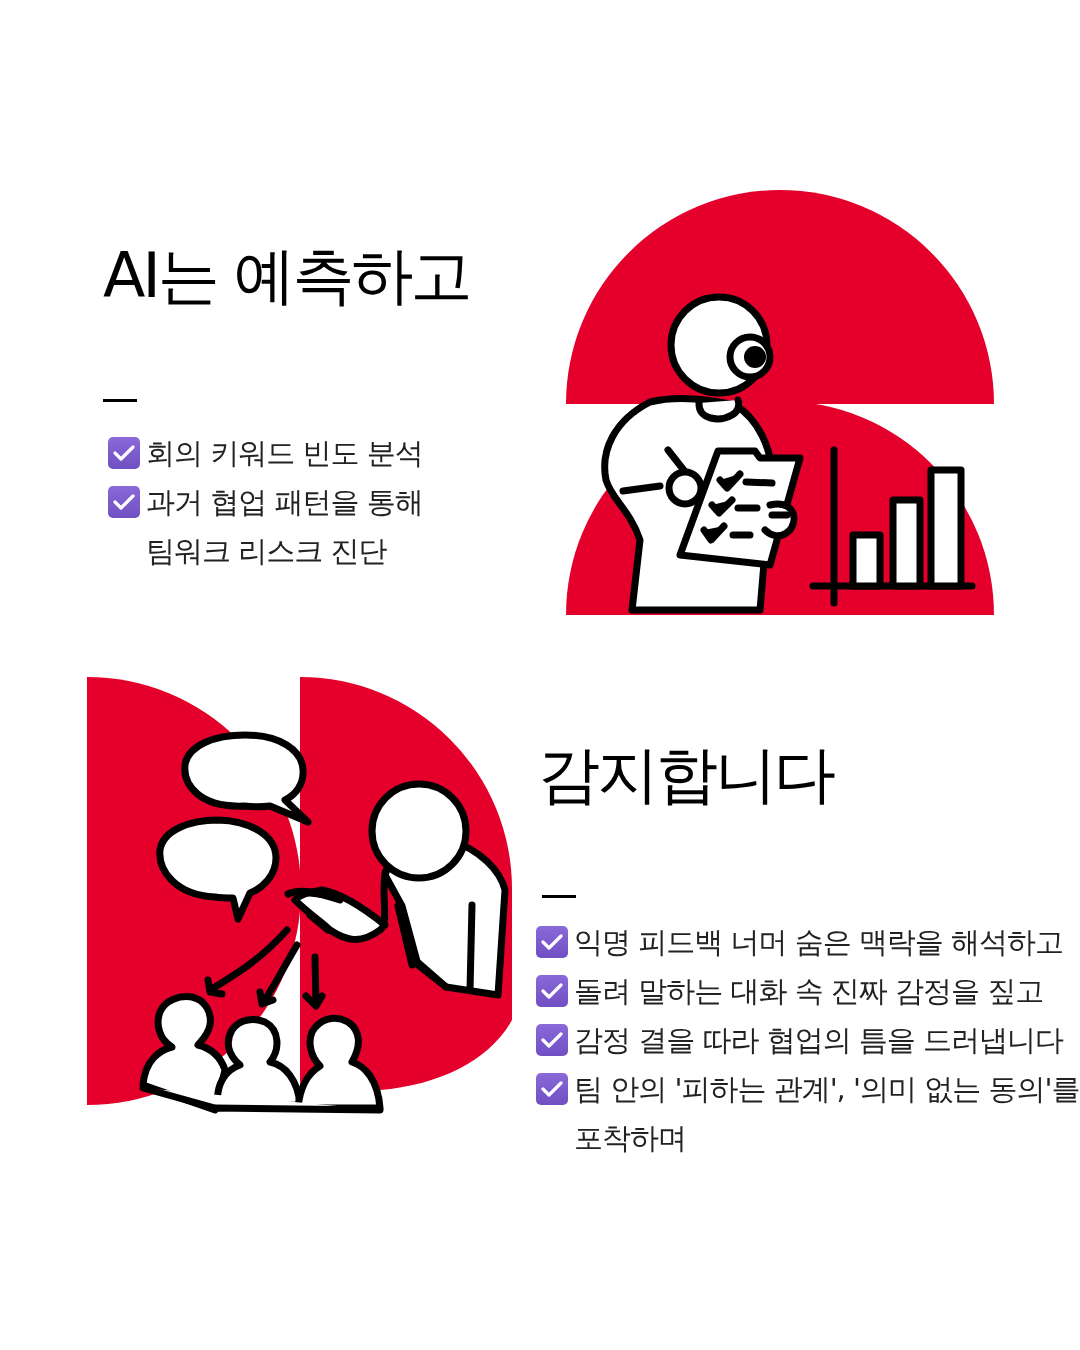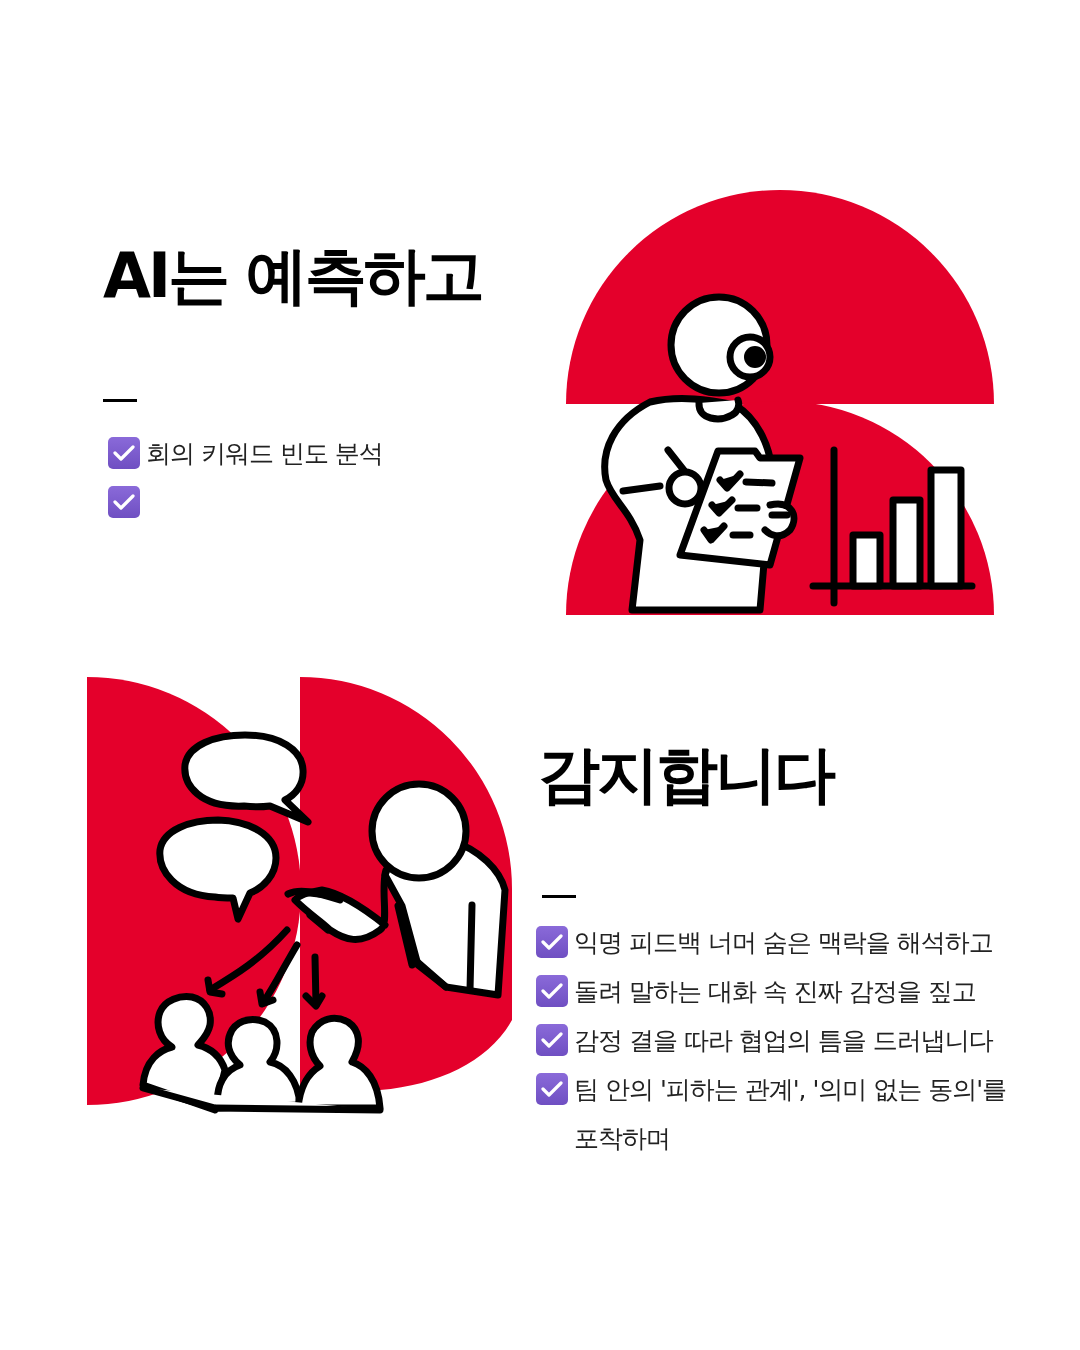--- a/index.html
+++ b/index.html
@@ -1,23 +1,23 @@
 <!DOCTYPE html>
 <html><head>
 <meta charset="utf-8">
 <style>
   html, body { margin:0; padding:0; }
   body { width:1080px; height:1350px; background:#ffffff; position:relative; overflow:hidden;
          font-family:"DejaVu Sans", "Liberation Sans", sans-serif; color:#111; }
   .abs { position:absolute; }
-  .title { font-weight:bold; font-size:62px; line-height:80px; letter-spacing:-3px; color:#000; }
+  .title { font-weight:normal; font-size:62px; line-height:80px; letter-spacing:-3px; color:#000; }
   .title-line { display:block; white-space:nowrap; }
   .underline { height:3px; width:34px; background:#000; }
   .list { list-style:none; margin:0; padding:0; }
-  .item { display:flex; align-items:flex-start; font-size:25px; line-height:49px; color:#222; letter-spacing:-1px; white-space:nowrap; }
+  .item { display:flex; align-items:flex-start; font-size:29px; line-height:49px; color:#222; letter-spacing:-1px; white-space:nowrap; }
   .check { flex:0 0 32px; width:32px; height:32px; border-radius:5px; margin-top:8px; margin-right:6px;
            background:linear-gradient(180deg,#8a6ad9 0%,#6f4fc2 100%); position:relative; }
   .check svg { position:absolute; left:5px; top:7px; }
   .item-text { display:block; }
   .item-cont { display:block; }
   svg.illu { position:absolute; overflow:visible; }
 </style>
 </head>
 <body>
 
@@ -34,20 +34,24 @@
         </svg>
       </span>
     <span class="item-text">회의 키워드 빈도 분석</span>
   </li>
   <li class="item">
     <span class="check">
         <svg width="22" height="18" viewBox="0 0 22 18">
           <path d="M2 9 L8 15 L20 3" fill="none" stroke="#fff" stroke-width="3.2" stroke-linecap="round" stroke-linejoin="round"></path>
         </svg>
       </span>
+    <span>
+      <span class="item-text">과거 협업 패턴을 통해</span>
+      <span class="item-cont">팀워크 리스크 진단</span>
+    </span>
   </li>
 </ul>
 
 <svg class="illu" style="left:0; top:0;" width="1080" height="1350" viewBox="0 0 1080 1350">
 
   <path d="M566 404 A214 214 0 0 1 994 404 Z" fill="#e4002b"></path>
   <path d="M566 615 A214 214 0 0 1 994 615 Z" fill="#e4002b"></path>
 
   <g stroke="#000" stroke-width="7" stroke-linecap="round" stroke-linejoin="round">
     <line x1="834" y1="450" x2="834" y2="603"></line>

